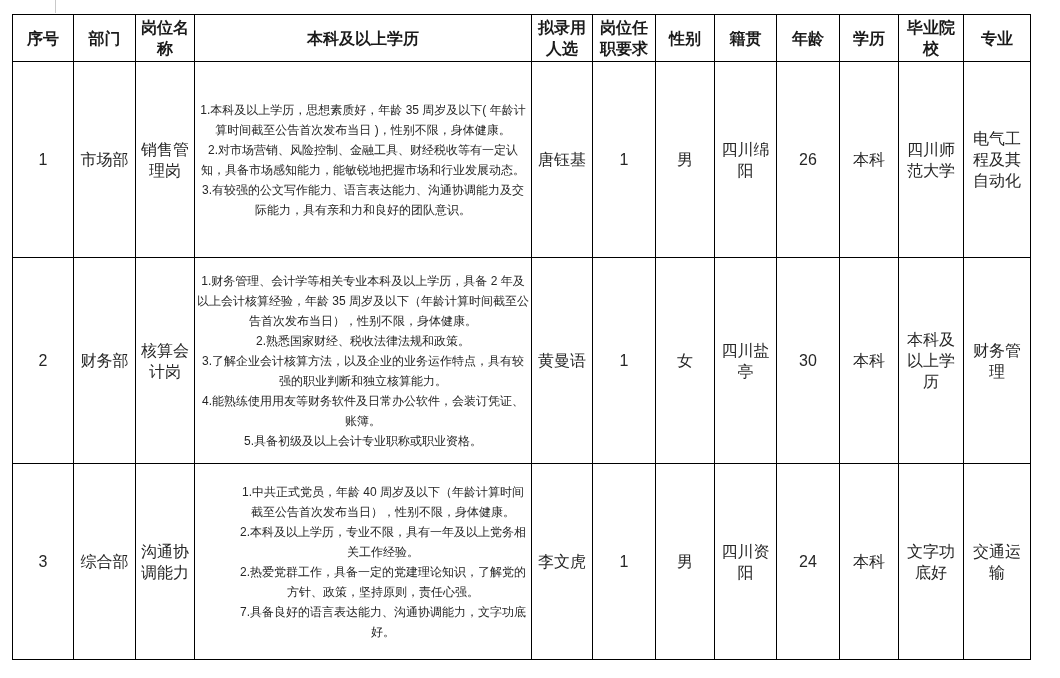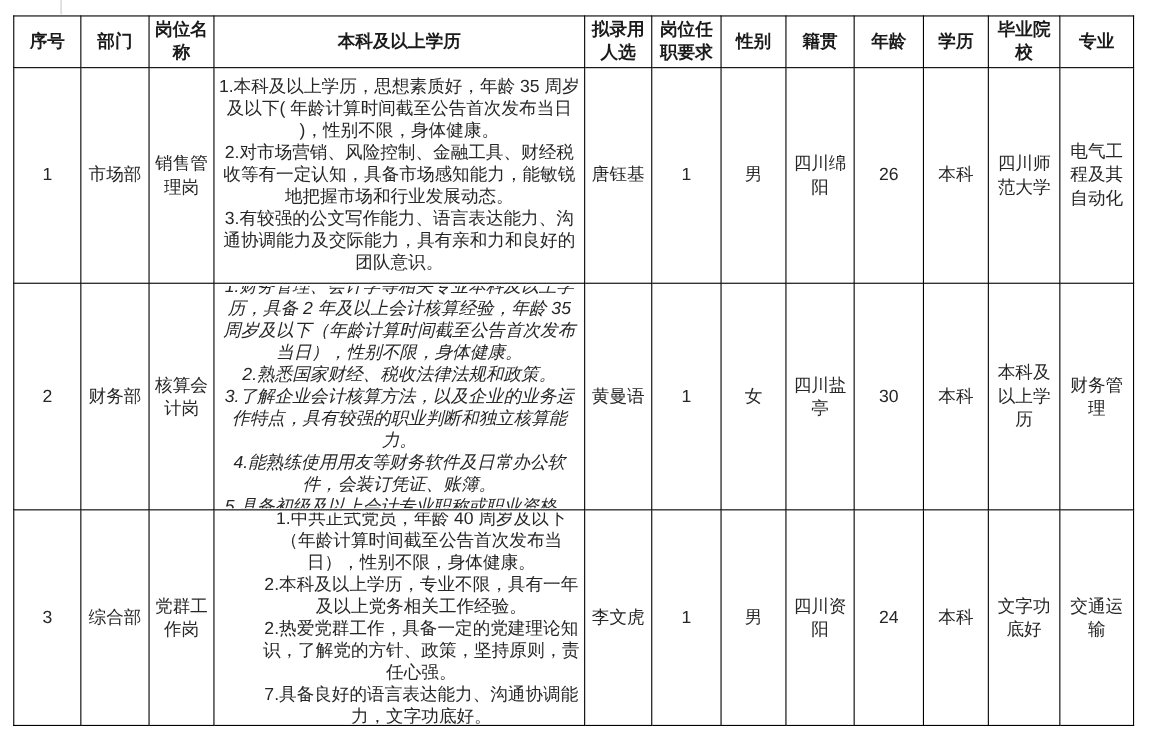--- a/index.html
+++ b/index.html
@@ -53,25 +53,25 @@
     text-align: left;
     padding: 0 7px;
   }
   .req-wrap {
     display: flex;
     flex-direction: column;
     justify-content: center;
     overflow: hidden;
   }
   tr.row-1 .req-wrap { height: 192px; }
-  tr.row-2 .req-wrap { height: 202px; font-style: italic; }
+  tr.row-2 .req-wrap { height: 202px; }
   tr.row-3 .req-wrap { height: 192px; margin-left: 40px; }
   .req-wrap p {
     margin: 0;
-    font-size: 16px;
+    font-size: 12px;
     line-height: 20px;
   }
   tr.row-1 { height: 196px; }
   tr.row-2 { height: 206px; }
   tr.row-3 { height: 196px; }
 </style>
 </head>
 <body>
 
 <div class="page">
@@ -147,21 +147,21 @@
         <td>女</td>
         <td>四川盐亭</td>
         <td>30</td>
         <td>本科</td>
         <td>本科及以上学历</td>
         <td>财务管理</td>
       </tr>
       <tr class="row-3">
         <td>3</td>
         <td>综合部</td>
-        <td>党群工作岗</td>
+        <td>沟通协调能力</td>
         <td class="req-cell">
           <div class="req-wrap">
             <p>1.中共正式党员，年龄 40 周岁及以下（年龄计算时间截至公告首次发布当日），性别不限，身体健康。</p>
             <p>2.本科及以上学历，专业不限，具有一年及以上党务相关工作经验。</p>
             <p>2.热爱党群工作，具备一定的党建理论知识，了解党的方针、政策，坚持原则，责任心强。</p>
             <p>7.具备良好的语言表达能力、沟通协调能力，文字功底好。</p>
           </div>
         </td>
         <td>李文虎</td>
         <td>1</td>

